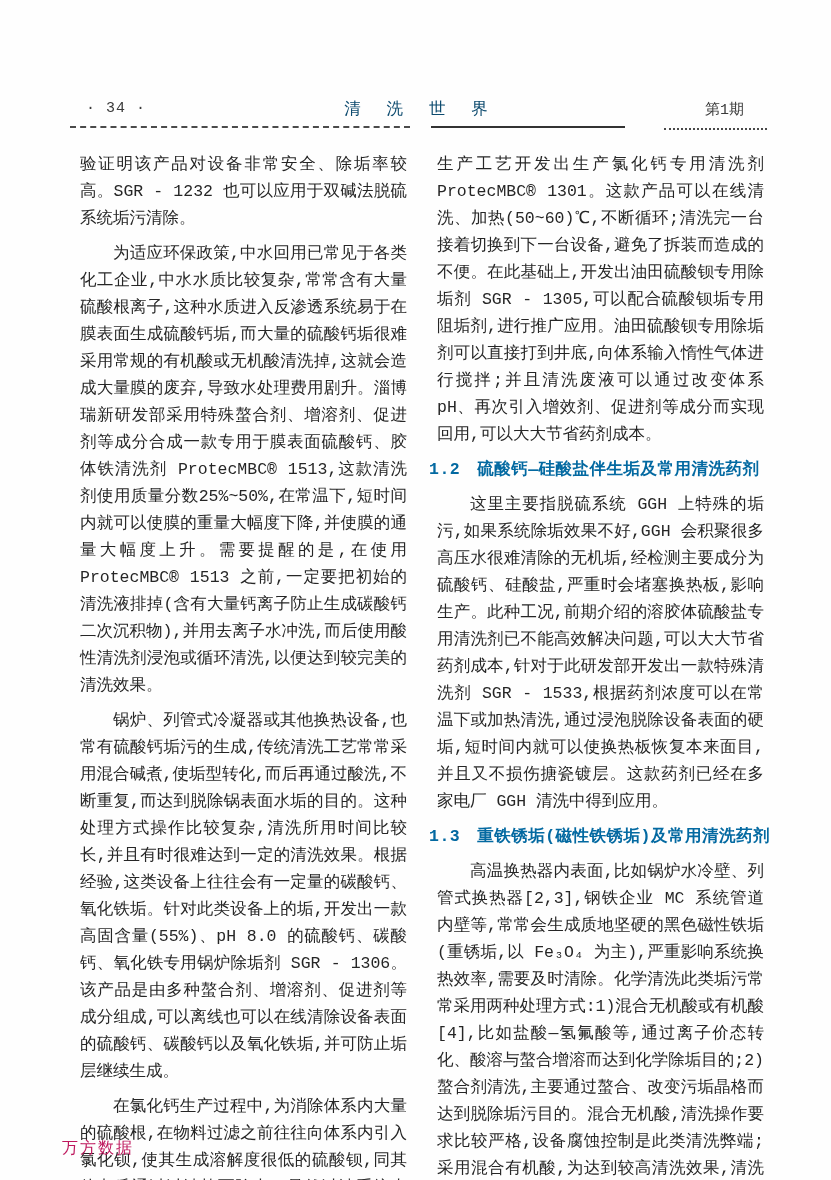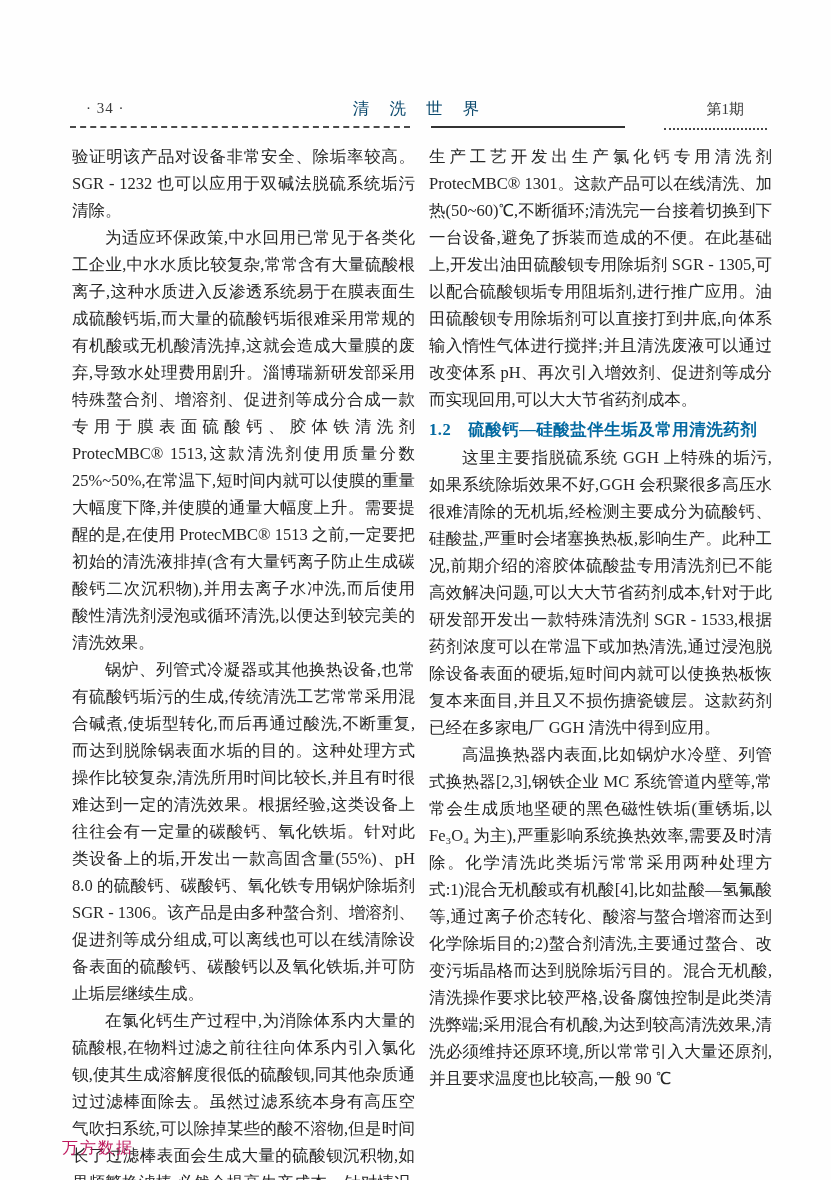--- a/index.html
+++ b/index.html
@@ -6,21 +6,21 @@
     margin: 0;
     padding: 0;
     background: #ffffff;
   }
   .page {
     position: relative;
     width: 831px;
     height: 1180px;
     background: #fefefe;
     overflow: hidden;
-    font-family: Liberation Serif, serif;
+    font-family: Liberation Mono, monospace;
     color: #242424;
   }
   
   .page-header {
     position: absolute;
     top: 98px;
     left: 72px;
     width: 696px;
     height: 22px;
     font-size: 15px;
@@ -80,21 +80,21 @@
     gap: 14px;
   }
   .col {
     width: 343px;
     font-size: 16.5px;
     line-height: 27px;
     text-align: justify;
     color: #262626;
   }
   .col p {
-    margin: 0;
+    margin: 8px;
     text-indent: 2em;
   }
   .col p.cont {
     text-indent: 0;
   }
   .col h3 {
     margin: 3px 0 1px 0;
     font-size: 16.5px;
     line-height: 27px;
     font-weight: bold;
@@ -132,20 +132,21 @@
       <p class="cont">验证明该产品对设备非常安全、除垢率较高。SGR - 1232 也可以应用于双碱法脱硫系统垢污清除。</p>
       <p>为适应环保政策,中水回用已常见于各类化工企业,中水水质比较复杂,常常含有大量硫酸根离子,这种水质进入反渗透系统易于在膜表面生成硫酸钙垢,而大量的硫酸钙垢很难采用常规的有机酸或无机酸清洗掉,这就会造成大量膜的废弃,导致水处理费用剧升。淄博瑞新研发部采用特殊螯合剂、增溶剂、促进剂等成分合成一款专用于膜表面硫酸钙、胶体铁清洗剂 ProtecMBC® 1513,这款清洗剂使用质量分数25%~50%,在常温下,短时间内就可以使膜的重量大幅度下降,并使膜的通量大幅度上升。需要提醒的是,在使用 ProtecMBC® 1513 之前,一定要把初始的清洗液排掉(含有大量钙离子防止生成碳酸钙二次沉积物),并用去离子水冲洗,而后使用酸性清洗剂浸泡或循环清洗,以便达到较完美的清洗效果。</p>
       <p>锅炉、列管式冷凝器或其他换热设备,也常有硫酸钙垢污的生成,传统清洗工艺常常采用混合碱煮,使垢型转化,而后再通过酸洗,不断重复,而达到脱除锅表面水垢的目的。这种处理方式操作比较复杂,清洗所用时间比较长,并且有时很难达到一定的清洗效果。根据经验,这类设备上往往会有一定量的碳酸钙、氧化铁垢。针对此类设备上的垢,开发出一款高固含量(55%)、pH 8.0 的硫酸钙、碳酸钙、氧化铁专用锅炉除垢剂 SGR - 1306。该产品是由多种螯合剂、增溶剂、促进剂等成分组成,可以离线也可以在线清除设备表面的硫酸钙、碳酸钙以及氧化铁垢,并可防止垢层继续生成。</p>
       <p>在氯化钙生产过程中,为消除体系内大量的硫酸根,在物料过滤之前往往向体系内引入氯化钡,使其生成溶解度很低的硫酸钡,同其他杂质通过过滤棒面除去。虽然过滤系统本身有高压空气吹扫系统,可以除掉某些的酸不溶物,但是时间长了过滤棒表面会生成大量的硫酸钡沉积物,如果频繁换滤棒,必然会提高生产成本。针对情况,研发部根据该企业</p>
     </section>
 
     <section class="col">
       <p class="cont">生产工艺开发出生产氯化钙专用清洗剂 ProtecMBC® 1301。这款产品可以在线清洗、加热(50~60)℃,不断循环;清洗完一台接着切换到下一台设备,避免了拆装而造成的不便。在此基础上,开发出油田硫酸钡专用除垢剂 SGR - 1305,可以配合硫酸钡垢专用阻垢剂,进行推广应用。油田硫酸钡专用除垢剂可以直接打到井底,向体系输入惰性气体进行搅拌;并且清洗废液可以通过改变体系 pH、再次引入增效剂、促进剂等成分而实现回用,可以大大节省药剂成本。</p>
       <h3>1.2　硫酸钙—硅酸盐伴生垢及常用清洗药剂</h3>
       <p>这里主要指脱硫系统 GGH 上特殊的垢污,如果系统除垢效果不好,GGH 会积聚很多高压水很难清除的无机垢,经检测主要成分为硫酸钙、硅酸盐,严重时会堵塞换热板,影响生产。此种工况,前期介绍的溶胶体硫酸盐专用清洗剂已不能高效解决问题,可以大大节省药剂成本,针对于此研发部开发出一款特殊清洗剂 SGR - 1533,根据药剂浓度可以在常温下或加热清洗,通过浸泡脱除设备表面的硬垢,短时间内就可以使换热板恢复本来面目,并且又不损伤搪瓷镀层。这款药剂已经在多家电厂 GGH 清洗中得到应用。</p>
+      <h3>1.3　重铁锈垢(磁性铁锈垢)及常用清洗药剂</h3>
       <p>高温换热器内表面,比如锅炉水冷壁、列管式换热器[2,3],钢铁企业 MC 系统管道内壁等,常常会生成质地坚硬的黑色磁性铁垢(重锈垢,以 Fe₃O₄ 为主),严重影响系统换热效率,需要及时清除。化学清洗此类垢污常常采用两种处理方式:1)混合无机酸或有机酸[4],比如盐酸—氢氟酸等,通过离子价态转化、酸溶与螯合增溶而达到化学除垢目的;2)螯合剂清洗,主要通过螯合、改变污垢晶格而达到脱除垢污目的。混合无机酸,清洗操作要求比较严格,设备腐蚀控制是此类清洗弊端;采用混合有机酸,为达到较高清洗效果,清洗必须维持还原环境,所以常常引入大量还原剂,并且要求温度也比较高,一般 90 ℃</p>
     </section>
 
   </main>
 
   <div class="watermark">万方数据</div>
 
 </div>
 
 </body></html>

